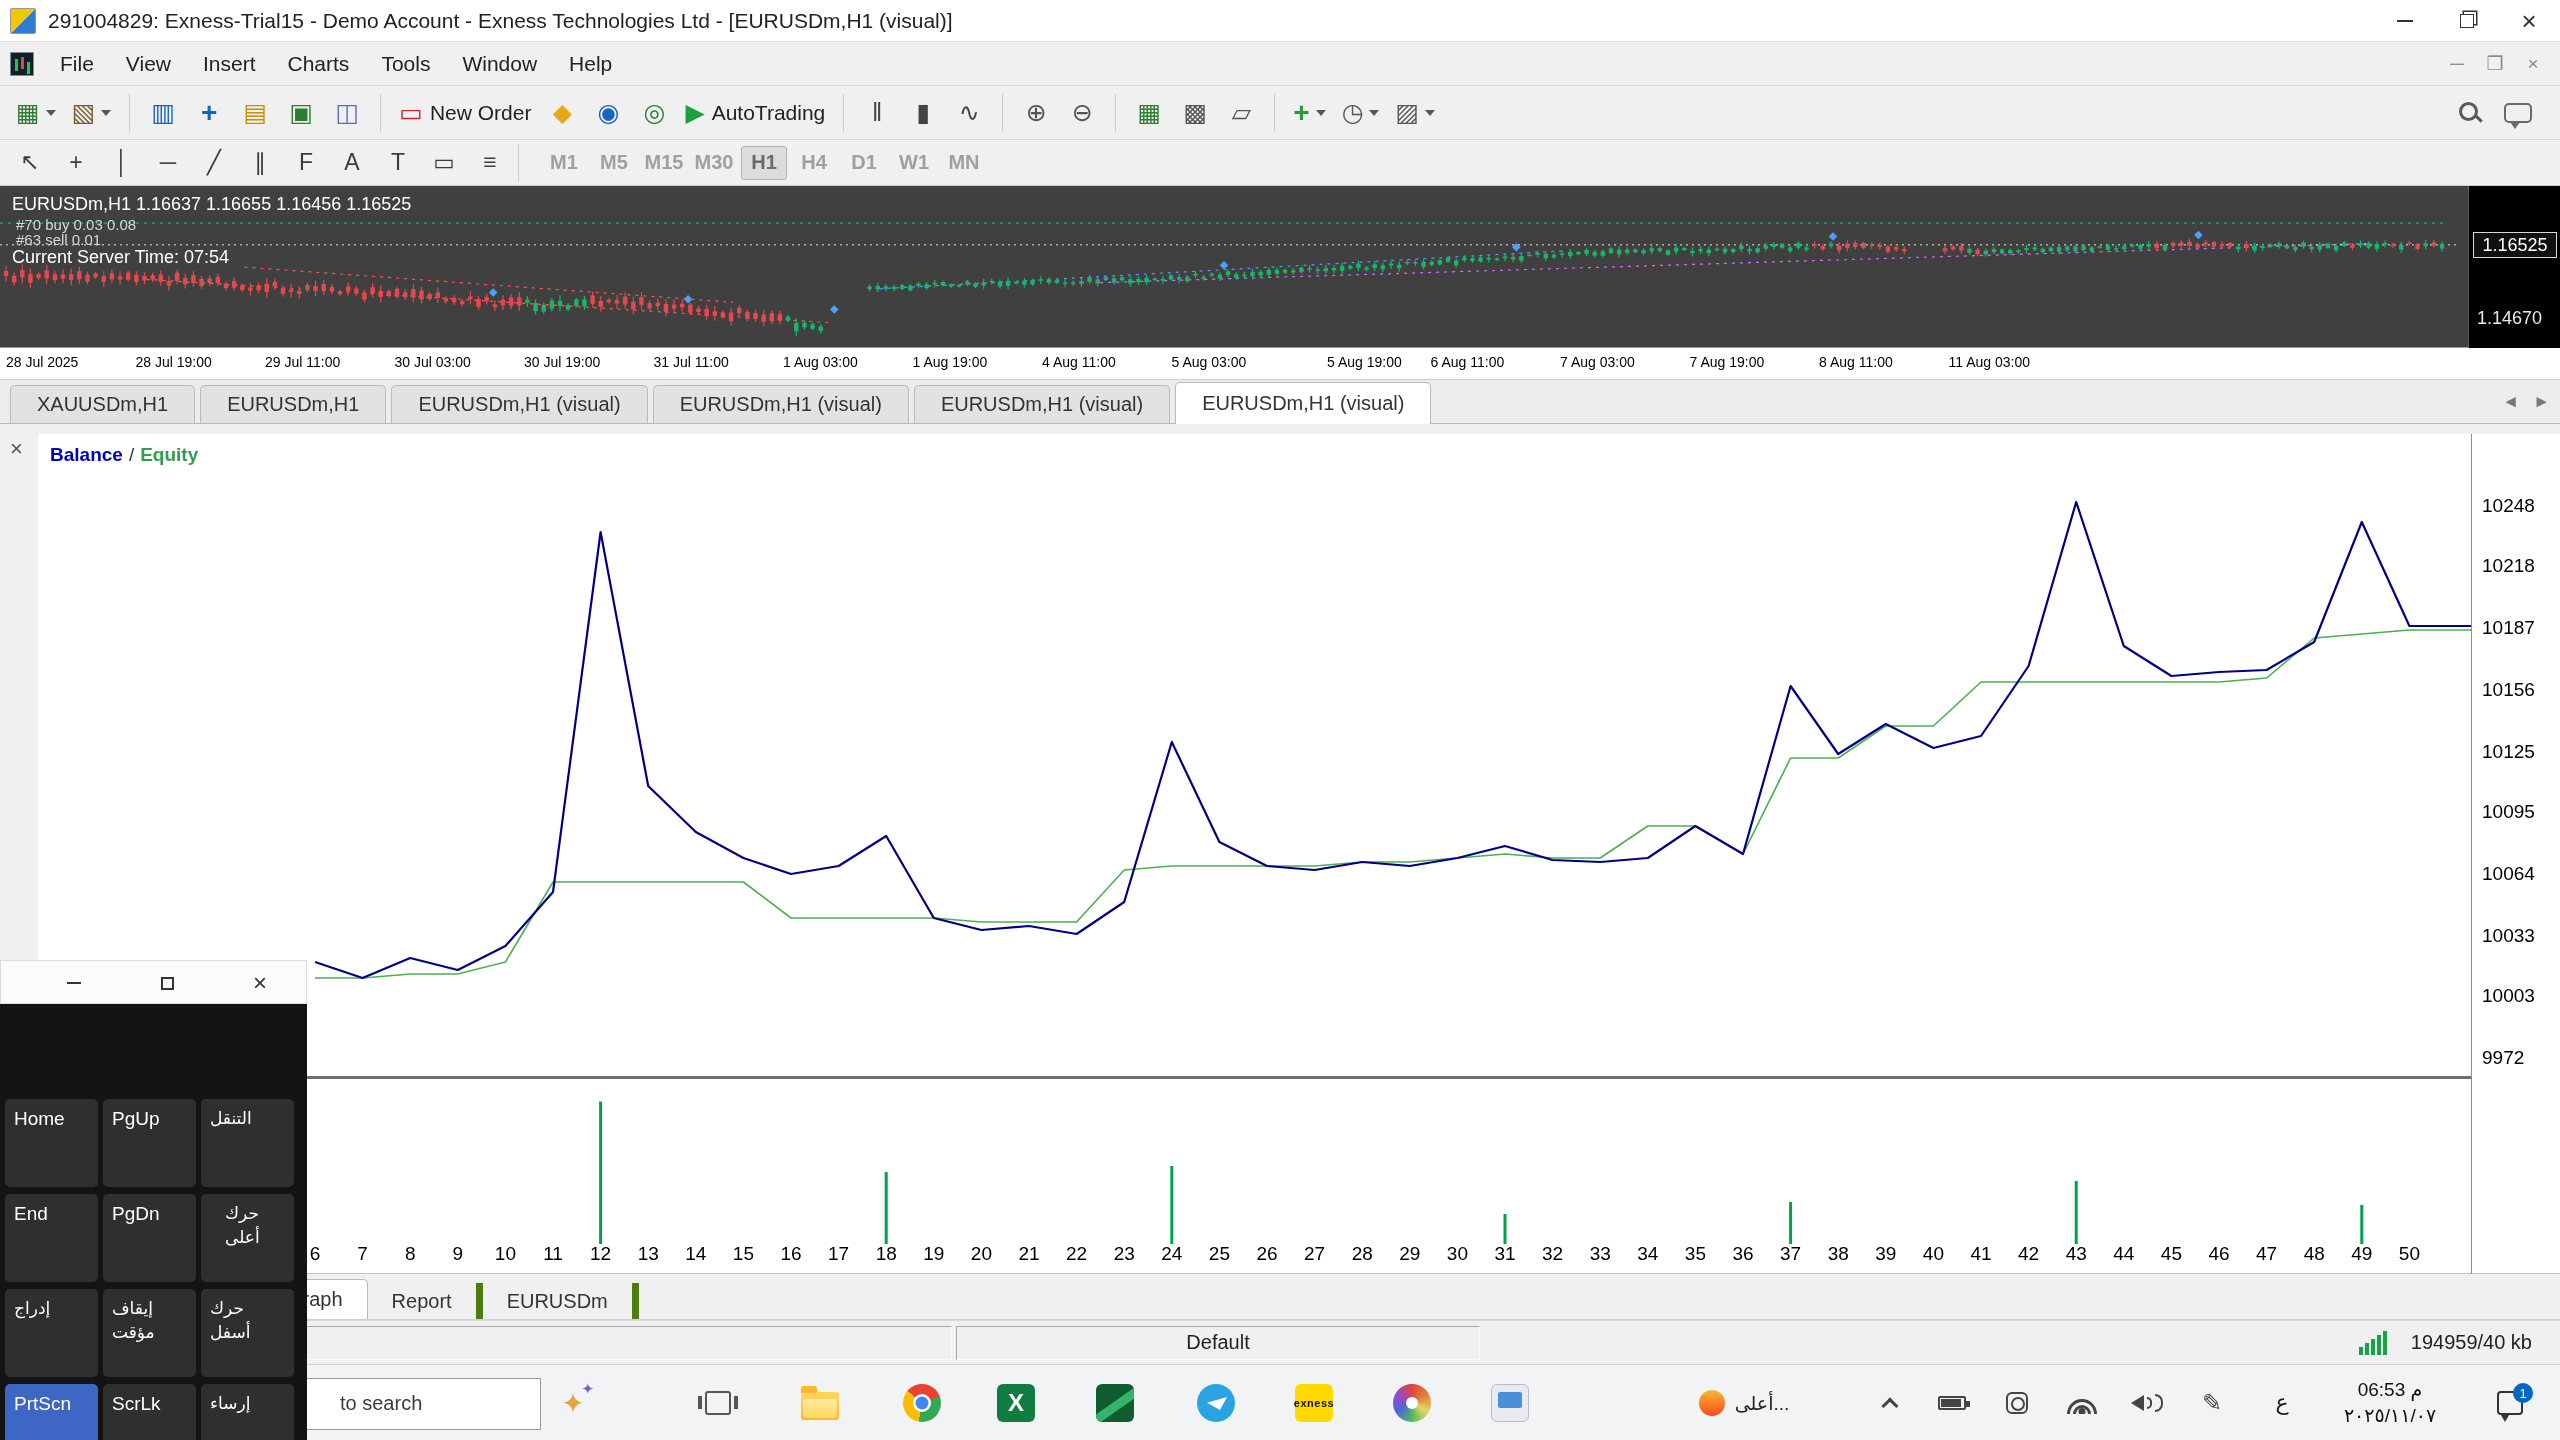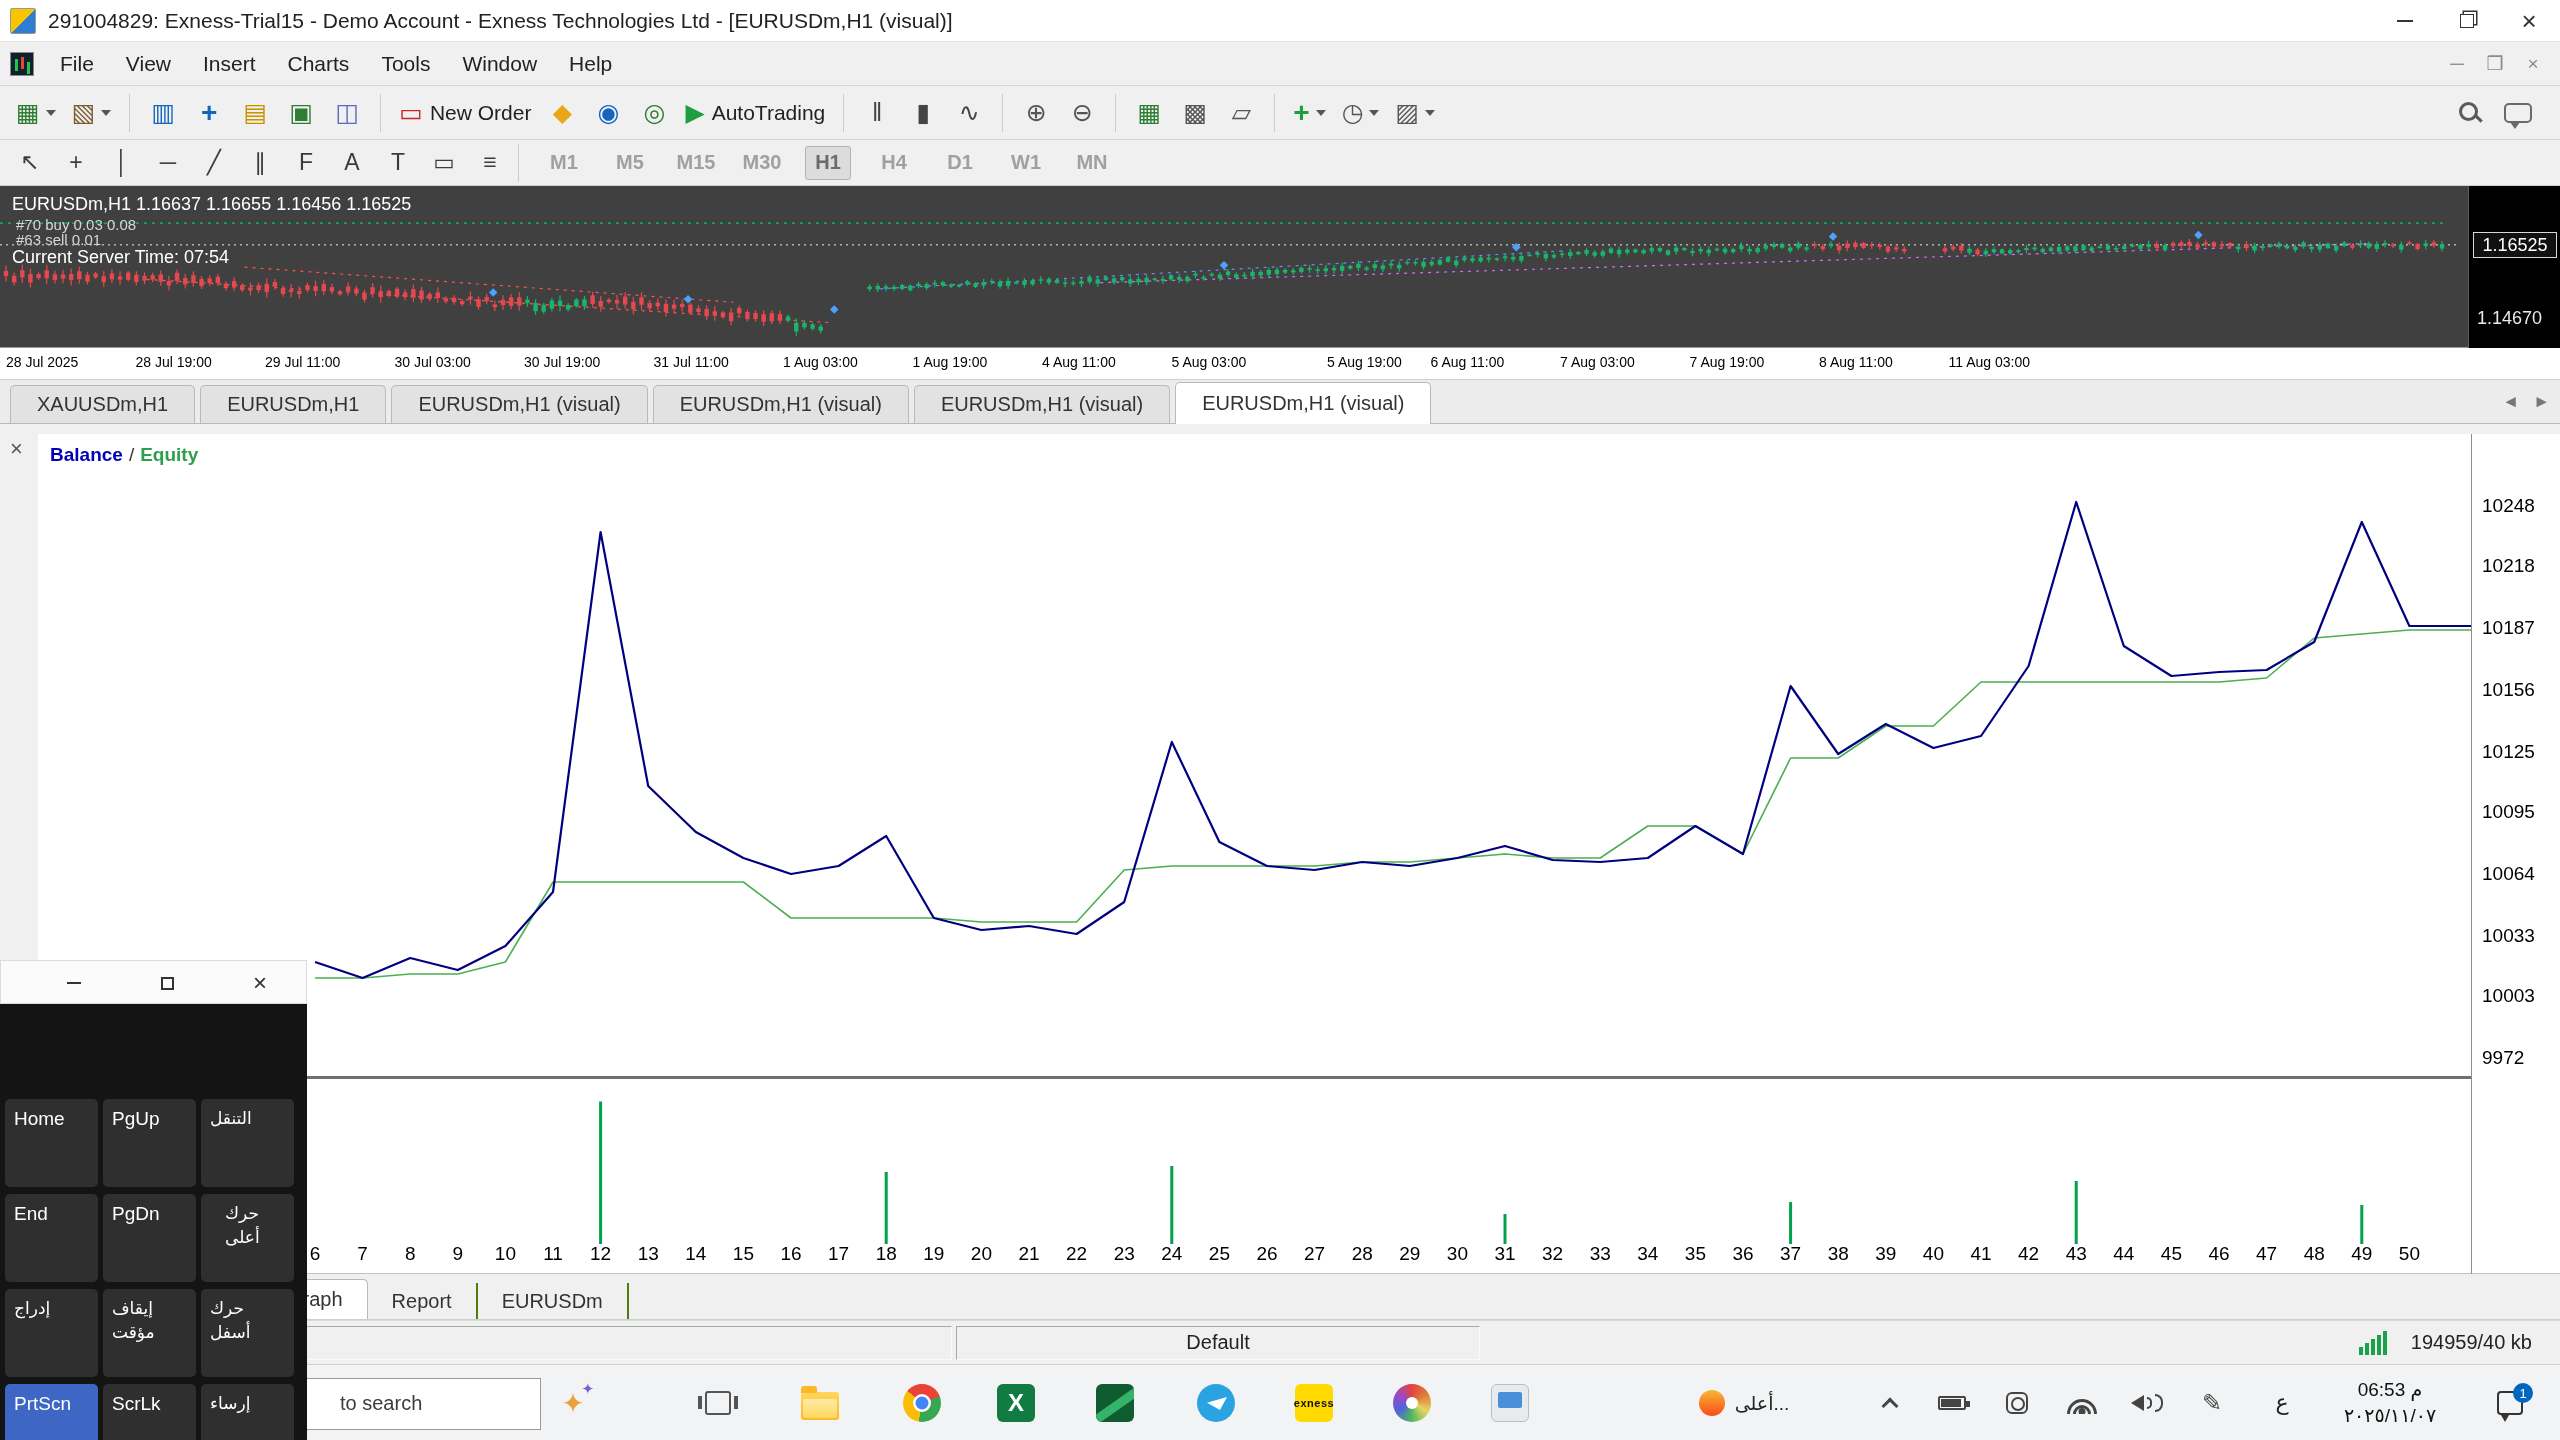--- a/index.html
+++ b/index.html
@@ -38,21 +38,21 @@
   #toolbar1-right{margin-left:auto;display:flex;align-items:center;gap:22px;margin-right:18px}
   .mag{position:relative;width:24px;height:24px}
   .mag::before{content:"";position:absolute;left:1px;top:1px;width:13px;height:13px;border:3px solid #5a5a5a;border-radius:50%}
   .mag::after{content:"";position:absolute;left:16px;top:16px;width:9px;height:3px;background:#5a5a5a;transform:rotate(45deg)}
   .chat{position:relative;width:28px;height:20px;border:2.5px solid #6a6a6a;border-radius:5px}
   .chat::after{content:"";position:absolute;left:4px;bottom:-8px;width:0;height:0;border-left:5px solid transparent;border-right:5px solid transparent;border-top:7px solid #6a6a6a}
 
   #toolbar2{left:0;top:140px;width:2560px;height:46px;background:#f0f0f0;border-bottom:1px solid #cfcfcf;display:flex;align-items:center;padding:0 10px}
   #tools-row{display:flex;align-items:center;gap:6px}
   .tool{width:40px;height:38px;display:flex;align-items:center;justify-content:center;font-size:23px;color:#3c3c3c;border-radius:3px}
-  #timeframes{display:flex;align-items:center;gap:20px;margin-left:14px}
+  #timeframes{display:flex;align-items:center;gap:4px;margin-left:14px}
   .tf{min-width:46px;height:34px;display:flex;align-items:center;justify-content:center;font-size:20px;font-weight:bold;color:#a0a0a0;border-radius:3px}
   .tf.active{background:#dcdcdc;border:1px solid #b3b3b3;color:#6b6b6b}
 
   
   #pricechart{left:0;top:186px;width:2560px;height:162px;background:#404040;border-bottom:1px solid #9a9a9a}
   #candles-svg{position:absolute;left:0;top:6px;width:2468px;height:156px}
   .ctext{position:absolute;color:#fff;font-size:18px;white-space:nowrap}
   .ctext.dim{color:#d7d7d7;font-size:15px}
   #pscale{position:absolute;left:2468px;top:0;width:92px;height:162px;background:#000;border-left:1px solid #5e5e5e}
   #pcur{position:absolute;left:4px;width:84px;height:26px;border:1px solid #d9d9d9;background:#101010;color:#fff;
@@ -78,21 +78,21 @@
   #tester-svg{position:absolute;left:0;top:0;width:2433px;height:840px}
   #plot-rborder{position:absolute;left:2433px;top:0;width:1px;height:840px;background:#8f8f8f}
   #legend{position:absolute;left:12px;top:10px;font-size:19px}
   #legend .l-balance{color:#0000b4;font-weight:bold}
   #legend .l-slash{color:#333;margin:0 6px}
   #legend .l-equity{color:#2e9e4f;font-weight:bold}
   .ylabel{position:absolute;left:2444px;width:76px;font-size:19px;color:#000}
 
   
   #bottomtabs{left:0;top:1274px;width:2560px;height:46px;background:#f0f0f0;border-bottom:1px solid #cfcfcf;display:flex;align-items:flex-end;padding-left:262px}
-  .btab{height:36px;display:flex;align-items:center;padding:0 24px;font-size:20px;color:#333;border-right:2px solid #4d7c0f}
+  .btab{height:36px;display:flex;align-items:center;padding:0 24px;font-size:20px;color:#333;border-right:7px solid #4d7c0f}
   .btab.active{background:#fff;border:1px solid #b9b9b9;border-bottom:none;border-radius:5px 5px 0 0;height:40px}
   #statusbar{left:0;top:1320px;width:2560px;height:44px;background:#f0f0f0;border-top:1px solid #d9d9d9;display:flex;align-items:center;font-size:20px;color:#222}
   .scell{height:34px;border:1px solid;border-color:#a8a8a8 #fafafa #fafafa #a8a8a8;display:flex;align-items:center;justify-content:center}
   #scell1{position:absolute;left:306px;width:646px}
   #scell2{position:absolute;left:956px;width:524px}
   #smem{position:absolute;right:28px;display:flex;align-items:flex-start;gap:24px}
   .membars{display:flex;align-items:flex-end;gap:2px;height:24px}
   .membars i{display:block;width:4px;background:#18a34a}
 
   

